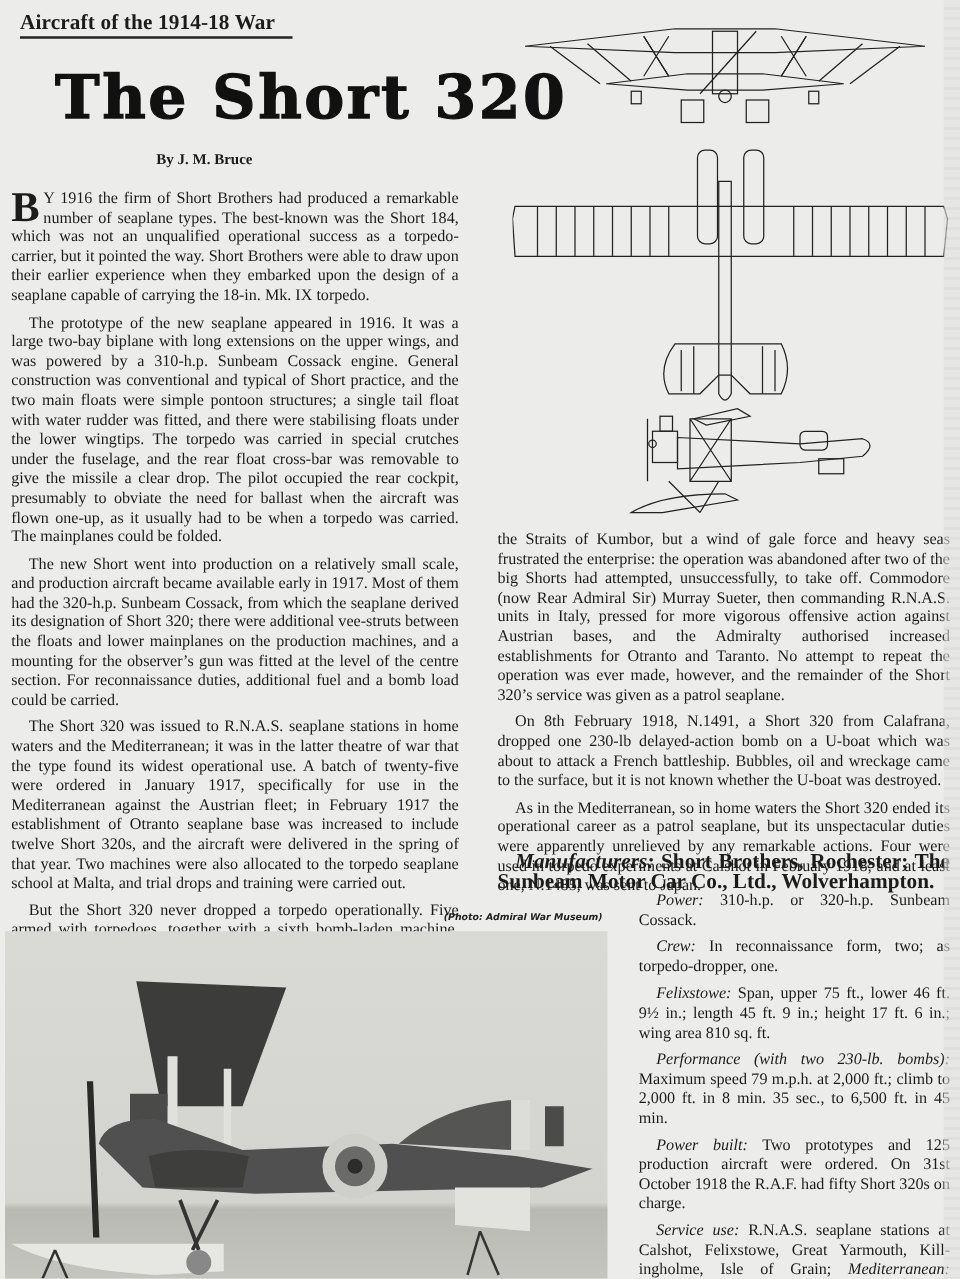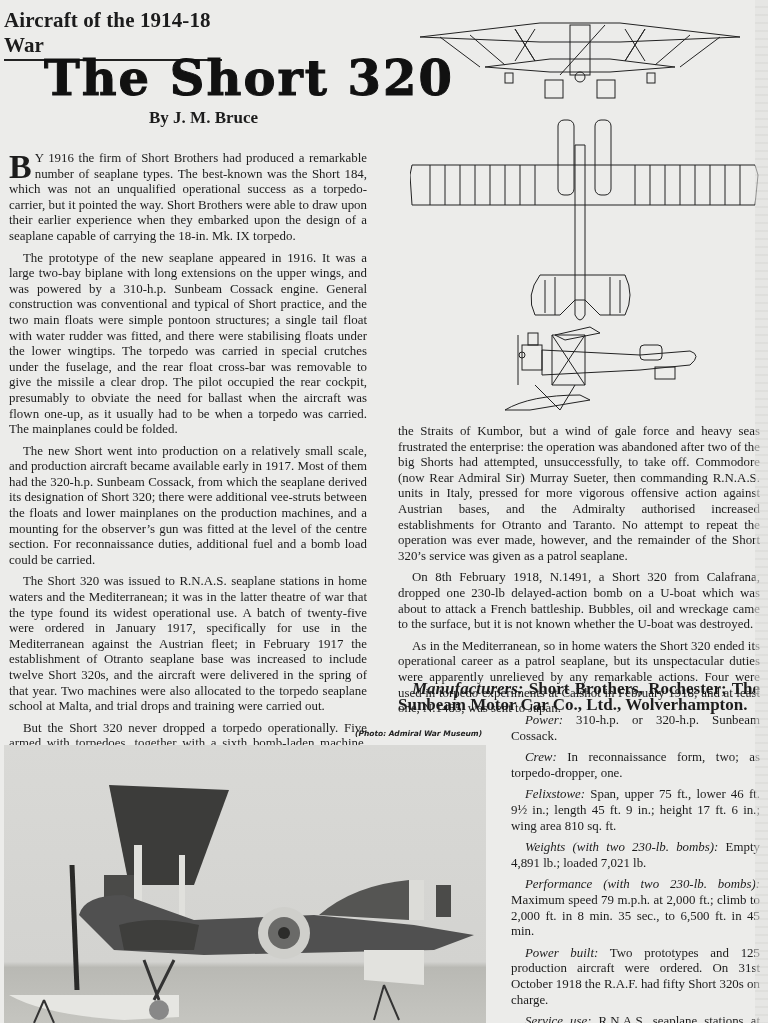--- a/index.html
+++ b/index.html
@@ -5,35 +5,35 @@
   html, body { margin: 0; padding: 0; }
   body {
     width: 768px; height: 1023px; overflow: hidden;
     background: #ececea;
     font-family: "Liberation Serif", "DejaVu Serif", serif;
     color: #1c1c1c;
     position: relative;
   }
   .page { position: absolute; inset: 0; }
   .series {
-    position: absolute; left: 4px; top: 8px;
+    position: absolute; left: 16px; top: 8px;
     font-family: "Liberation Serif", serif; font-weight: bold;
-    font-size: 21px; letter-spacing: 0.1px;
+    font-size: 17px; letter-spacing: 0.1px;
     border-bottom: 2px solid #222; padding-bottom: 1px;
     width: 218px;
   }
   .title {
     position: absolute; left: 44px; top: 50px;
     font-family: "DejaVu Serif", serif; font-weight: 900;
     font-size: 48px; letter-spacing: 2px; margin: 0;
     -webkit-text-stroke: 1px #111; color: #111;
   }
   .byline {
-    position: absolute; left: 125px; top: 108px;
-    font-family: "Liberation Serif", serif; font-weight: bold; font-size: 17px; margin-left: 24px;
+    position: absolute; left: 125px; top: 120px;
+    font-family: "Liberation Serif", serif; font-weight: bold; font-size: 12px;
   }
   .col {
     position: absolute; font-size: 12.9px; line-height: 15.6px;
     text-align: justify; hyphens: manual;
   }
   .col p { margin: 0 0 6px 0; text-indent: 14px; }
   .col p.first { text-indent: 0; }
   .dropcap {
     float: left; font-size: 34px; line-height: 28px; font-weight: bold;
     margin: 2px 3px 0 0; font-family: "Liberation Serif", serif;
@@ -122,21 +122,20 @@
   </div>
 
   <div class="specs-wide">
     <p><span class="lbl">Manufacturers:</span><span> Short Brothers, Rochester; The Sunbeam Motor Car Co., Ltd., Wolverhampton.</span></p>
   </div>
 
   <div id="specs" class="col" style="top:713px;">
     <p style="text-indent:14px"><span class="lbl">Power:</span><span> 310-h.p. or 320-h.p. Sunbeam Cossack.</span></p>
     <p style="text-indent:14px"><span class="lbl">Crew:</span><span> In reconnaissance form, two; as torpedo-dropper, one.</span></p>
     <p style="text-indent:14px"><span class="lbl">Felixstowe:</span><span> Span, upper 75 ft., lower 46 ft. 9½ in.; length 45 ft. 9 in.; height 17 ft. 6 in.; wing area 810 sq. ft.</span></p>
-    <p style="text-indent:14px"><span class="lbl">Weights (with two 230-lb. bombs):</span><span> Empty 4,891 lb.; loaded 7,021 lb.</span></p>
     <p style="text-indent:14px"><span class="lbl">Performance (with two 230-lb. bombs):</span><span> Maximum speed 79 m.p.h. at 2,000 ft.; climb to 2,000 ft. in 8 min. 35 sec., to 6,500 ft. in 45 min.</span></p>
     <p style="text-indent:14px"><span class="lbl">Power built:</span><span> Two prototypes and 125 production aircraft were ordered. On 31st October 1918 the R.A.F. had fifty Short 320s on charge.</span></p>
     <p style="text-indent:14px"><span class="lbl">Service use:</span><span> R.N.A.S. seaplane stations at Calshot, Felixstowe, Great Yarmouth, Kill­ingholme, Isle of Grain; </span><span class="lbl">Mediterranean:</span><span> Otranto, Brindisi, Calafrana (Malta).</span></p>
   </div>
 
   <div class="caption">(Photo: Admiral War Museum)</div>
 
   <div class="photo">
     <svg width="482" height="278" viewBox="0 0 482 278">
       <path d="M105 40 L225 45 L190 140 L125 140 Z" fill="#3c3c3a"></path>

